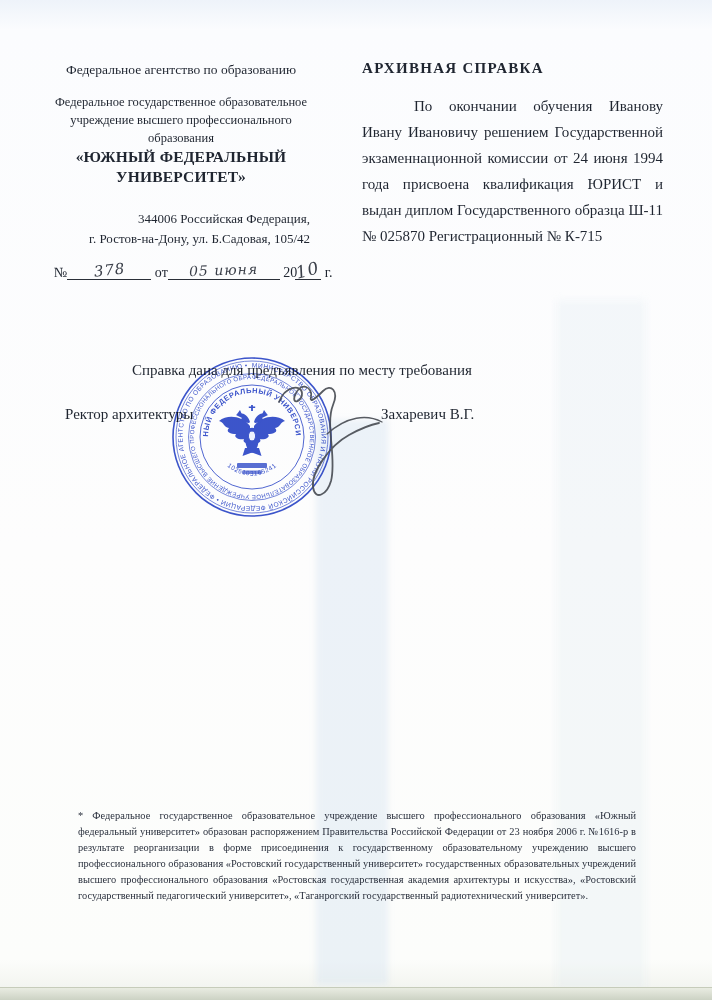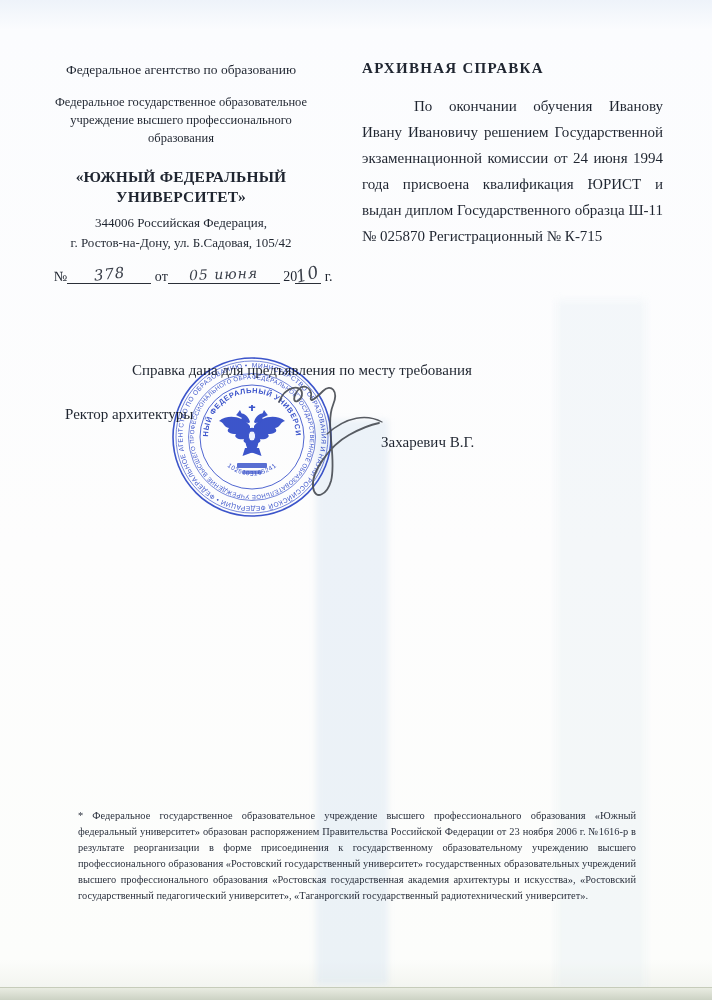--- a/index.html
+++ b/index.html
@@ -15,39 +15,39 @@
     background:rgba(209,224,240,0.40); filter:blur(3px); z-index:0; }
   .scan-band2 { position:absolute; left:556px; top:300px; width:90px; height:690px;
     background:rgba(214,226,239,0.22); filter:blur(4px); z-index:0; }
   .scan-bottom { position:absolute; left:0; top:987px; width:712px; height:13px;
     background:linear-gradient(to bottom,#e9ece2,#ccd2c4); border-top:1px solid #c6ccba; z-index:5; }
 
   
   .letterhead { position:absolute; left:52px; top:62px; width:258px; text-align:center; z-index:2; }
   .agency { font-size:13.5px; }
   .institution { margin-top:15px; font-size:12.5px; line-height:18px; }
-  .university { margin-top:20px; font-size:15.5px; font-weight:bold; line-height:20px; letter-spacing:0.2px; }
-  .address { margin-top:6px; font-size:13px; line-height:20px; }
+  .university { margin-top:0; font-size:15.5px; font-weight:bold; line-height:20px; letter-spacing:0.2px; }
+  .address { margin-top:22px; font-size:13px; line-height:20px;text-align:right; }
   .ref-line { margin-top:16px; font-size:14px; text-align:left; white-space:nowrap; padding-left:2px; }
   .uline { display:inline-block; border-bottom:1px solid #2a2f38; text-align:center; line-height:12px; vertical-align:baseline; }
   .u-no { width:84px; } .u-date { width:112px; } .u-year { width:26px; margin-left:-2px; }
   .hand { display:inline-block; font-style:italic; color:#3a3f49; letter-spacing:1px;
     font-family:"DejaVu Serif",serif; }
   .hand-no { font-size:15px; transform:rotate(-6deg) translateY(-2px); }
   .hand-date { font-size:14px; transform:rotate(-2deg) translateY(-2px); }
   .hand-year { font-size:17px; transform:rotate(-14deg) translateY(-1px); }
 
   
   .right-col { position:absolute; left:362px; top:60px; width:301px; z-index:2; }
   .title { text-align:left; font-size:15px; font-weight:bold; letter-spacing:1.3px; margin-bottom:16px; }
   .body-text p { font-size:15px; line-height:26px; text-align:justify; text-indent:52px; }
 
   .statement { position:absolute; left:132px; top:362px; font-size:15px; z-index:2; }
   .rector { position:absolute; left:65px; top:406px; font-size:15px; z-index:2; }
-  .rector-name { position:absolute; left:381px; top:406px; font-size:15px; z-index:2;margin-top:28px; }
+  .rector-name { position:absolute; left:381px; top:406px; font-size:15px; z-index:2; }
 
   
   .stamp { position:absolute; left:167px; top:352px; width:170px; height:170px; z-index:3;
     color:#2b46c8; mix-blend-mode:multiply; opacity:0.92; }
   .stamp text { font-family:"Liberation Sans","DejaVu Sans",sans-serif; fill:currentColor; }
   .ring-outer-text { font-size:6.6px; letter-spacing:0.4px; }
   .ring-middle-text { font-size:6px; letter-spacing:0.3px; }
   .ring-inner-text { font-size:7.4px; font-weight:bold; letter-spacing:0.6px; }
   .ogrn-text { font-size:6.4px; letter-spacing:0.6px; }
 

